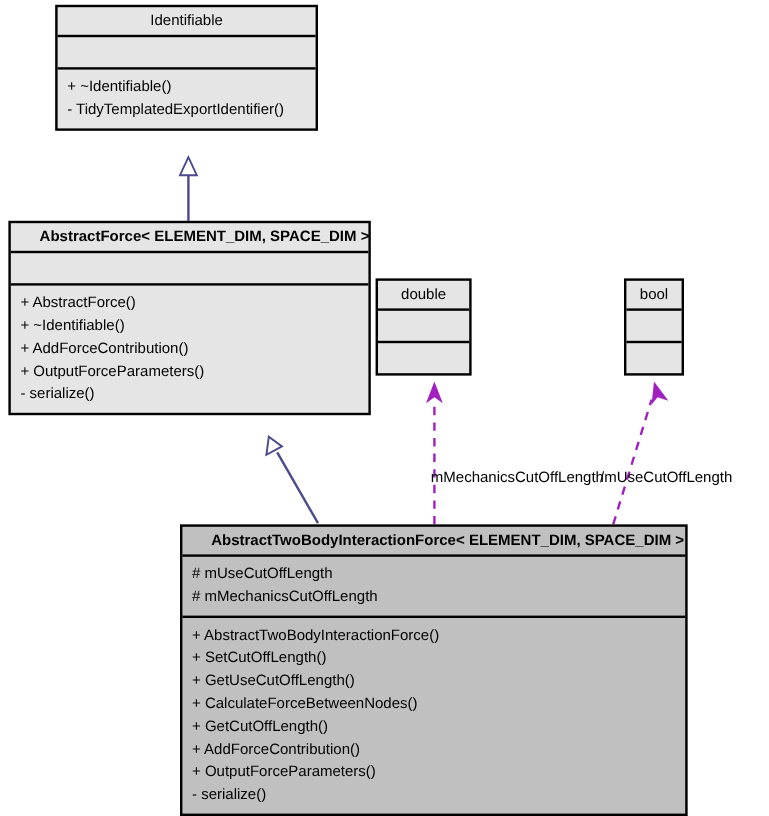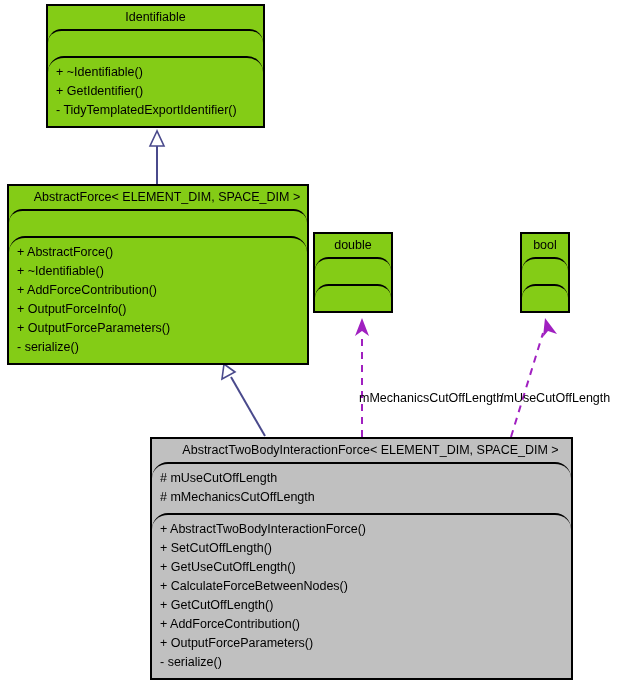--- a/index.html
+++ b/index.html
@@ -17,44 +17,44 @@
   #diagram {
     position: absolute;
     left: 0; top: 0;
     width: 641px;
     height: 680px;
   }
   .uml-box {
     position: absolute;
     box-sizing: border-box;
     border: 2px solid #000000;
-    background: #84cc16;
+    background: #e5e5e5;
     font-size: 12.5px;
     color: #000000;
   }
   .uml-box.filled {
     background: #c0c0c0;
   }
   .uml-title {
     text-align: center;
     padding: 4px 6px 5px 6px;
     white-space: nowrap;
     line-height: 14px;
   }
   .uml-title.left {
     text-align: center;
     padding-left: 24px;
+    font-weight: bold;
   }
   .uml-sep {
     border-top: 2px solid #000000;
   }
   .uml-section {
     padding: 5px 8px 6px 8px;
     line-height: 19px;
-    border-radius: 16px;
   }
   .uml-section.empty {
     height: 25px;
     padding: 0;
   }
   .uml-row {
     white-space: nowrap;
   }
   .edge-label {
     position: absolute;
@@ -97,33 +97,31 @@
       <line x1="511" y1="437" x2="543" y2="333" stroke="#a020c0" stroke-width="2" stroke-dasharray="7,6"></line>
       <polygon points="545,318 543,337 548,331 557,334" fill="#a020c0"></polygon>
     </g>
   </svg>
 
   <div class="uml-box" style="left:46px; top:4px; width:219px;">
     <div class="uml-title">Identifiable</div>
     <div class="uml-section empty uml-sep"></div>
     <div class="uml-section uml-sep">
       <div class="uml-row">+ ~Identifiable()</div>
-      <div class="uml-row">+ GetIdentifier()</div>
       <div class="uml-row">- TidyTemplatedExportIdentifier()</div>
     </div>
   </div>
 
   <div class="uml-box" style="left:7px; top:184px; width:302px;">
     <div class="uml-title left">AbstractForce&lt; ELEMENT_DIM, SPACE_DIM &gt;</div>
     <div class="uml-section empty uml-sep"></div>
     <div class="uml-section uml-sep">
       <div class="uml-row">+ AbstractForce()</div>
       <div class="uml-row">+ ~Identifiable()</div>
       <div class="uml-row">+ AddForceContribution()</div>
-      <div class="uml-row">+ OutputForceInfo()</div>
       <div class="uml-row">+ OutputForceParameters()</div>
       <div class="uml-row">- serialize()</div>
     </div>
   </div>
 
   <div class="uml-box" style="left:313px; top:232px; width:80px;">
     <div class="uml-title">double</div>
     <div class="uml-section empty uml-sep"></div>
     <div class="uml-section empty uml-sep"></div>
   </div>

